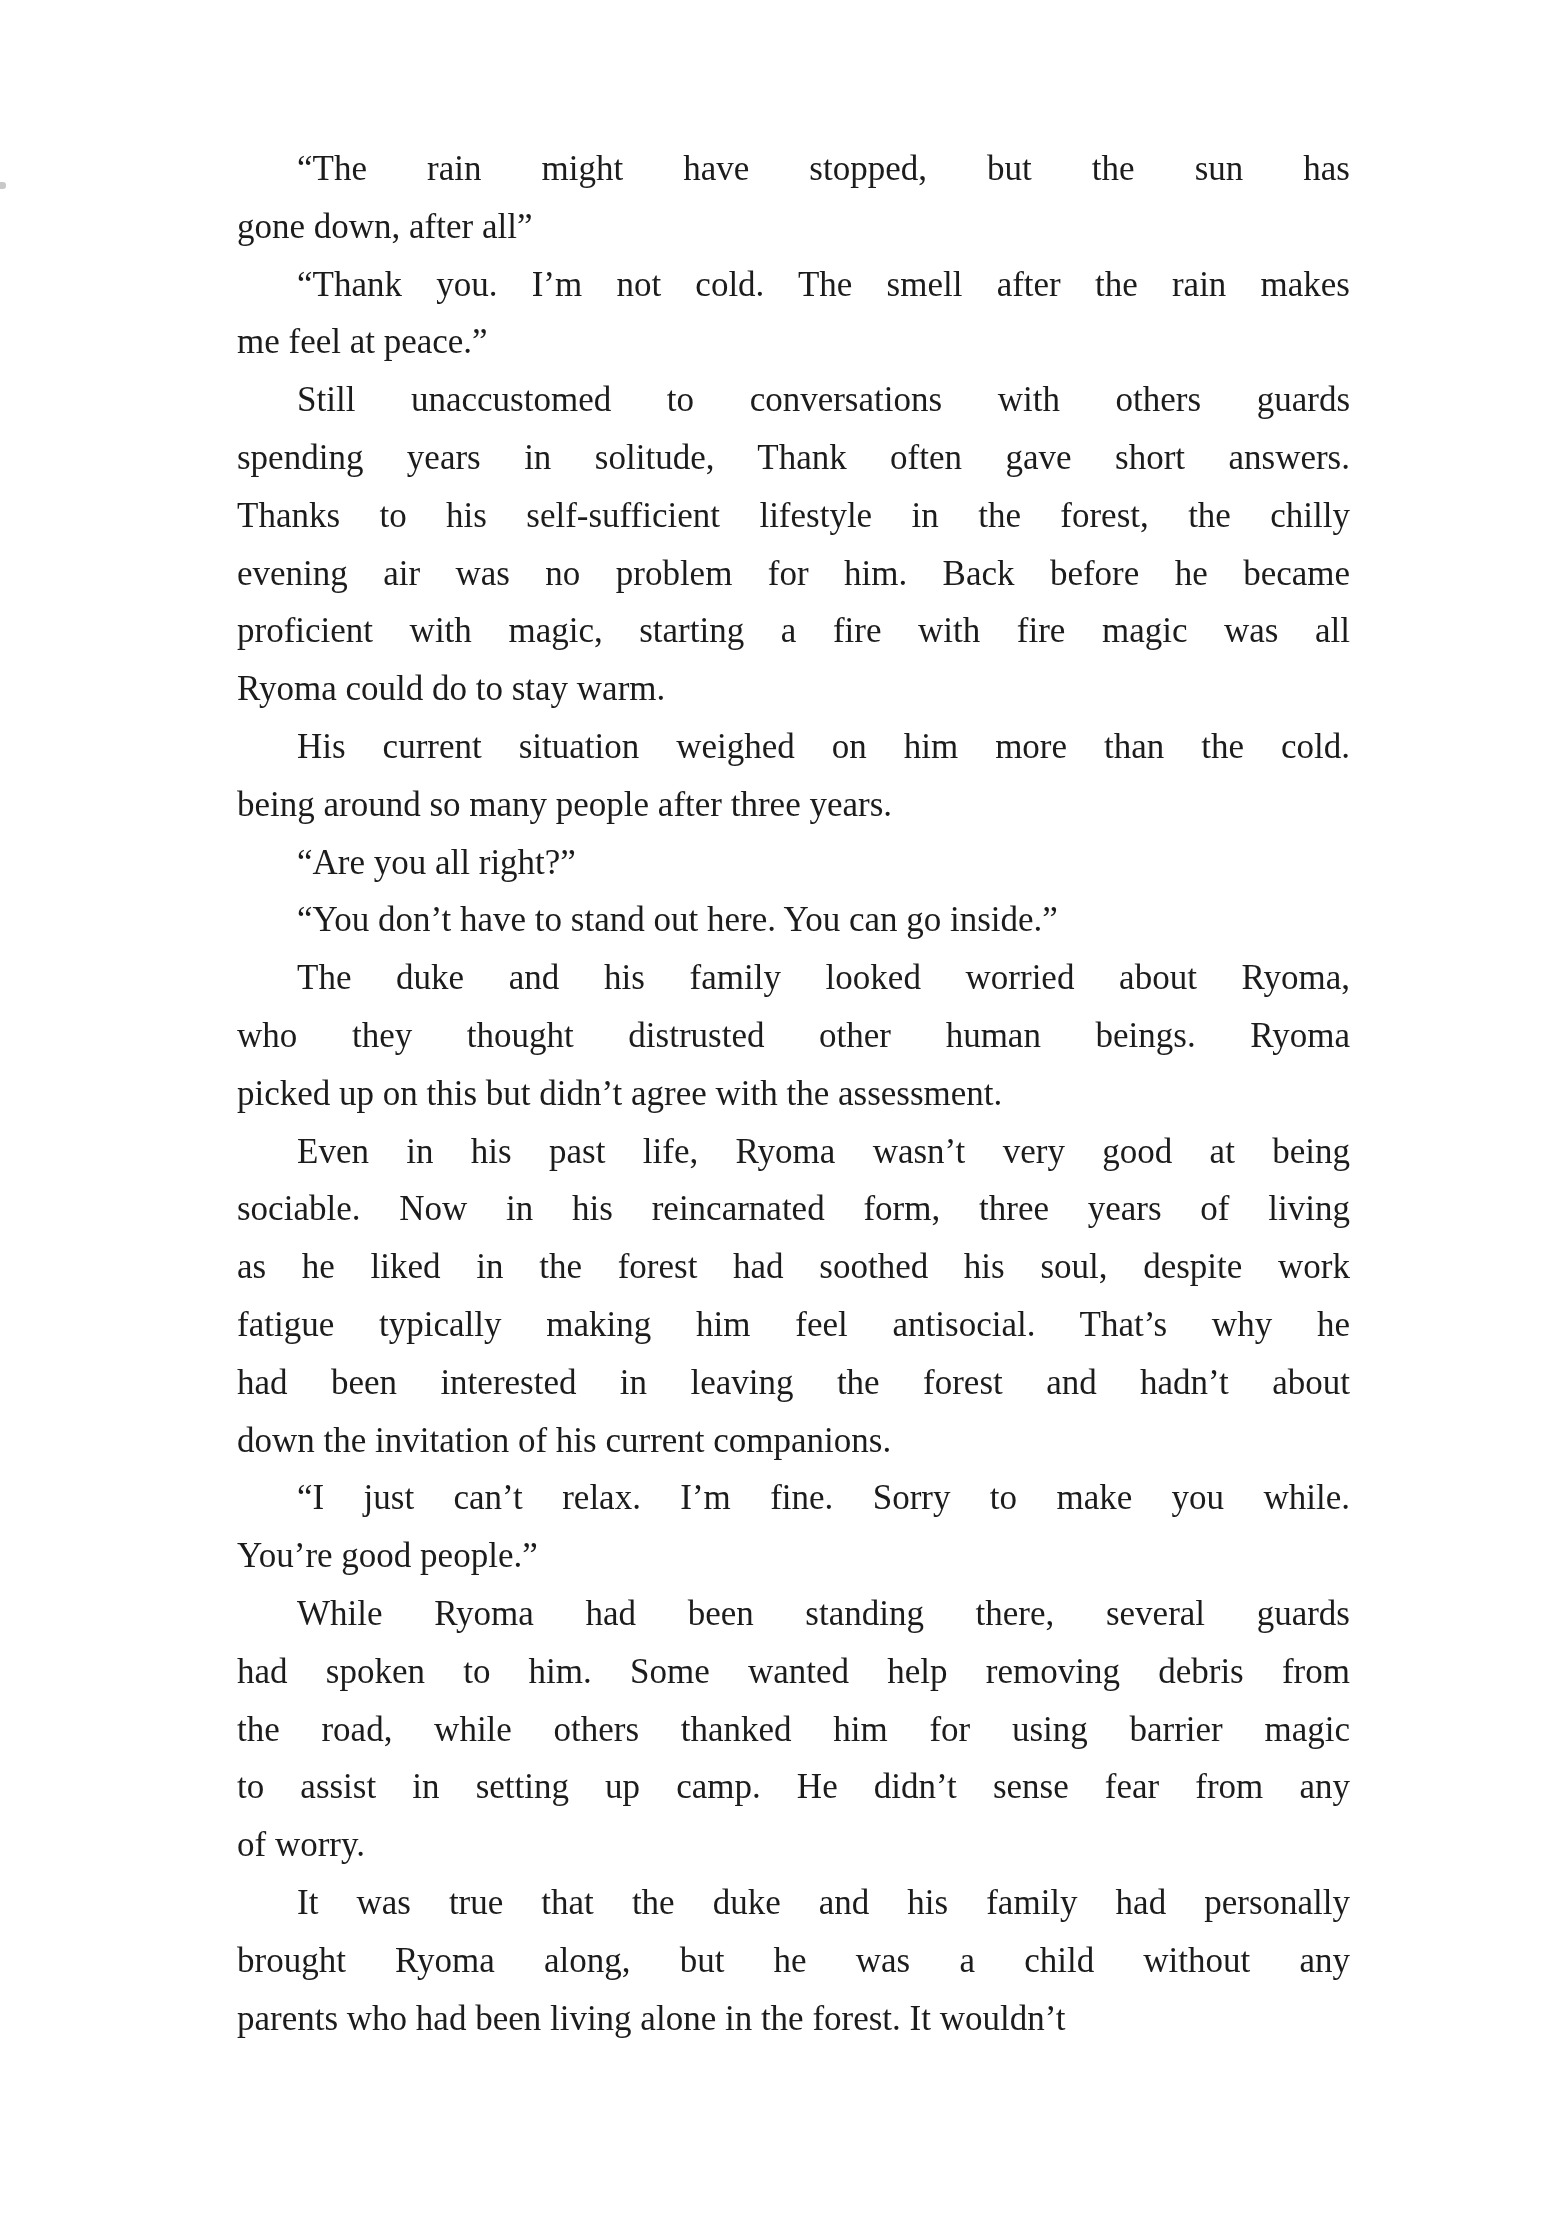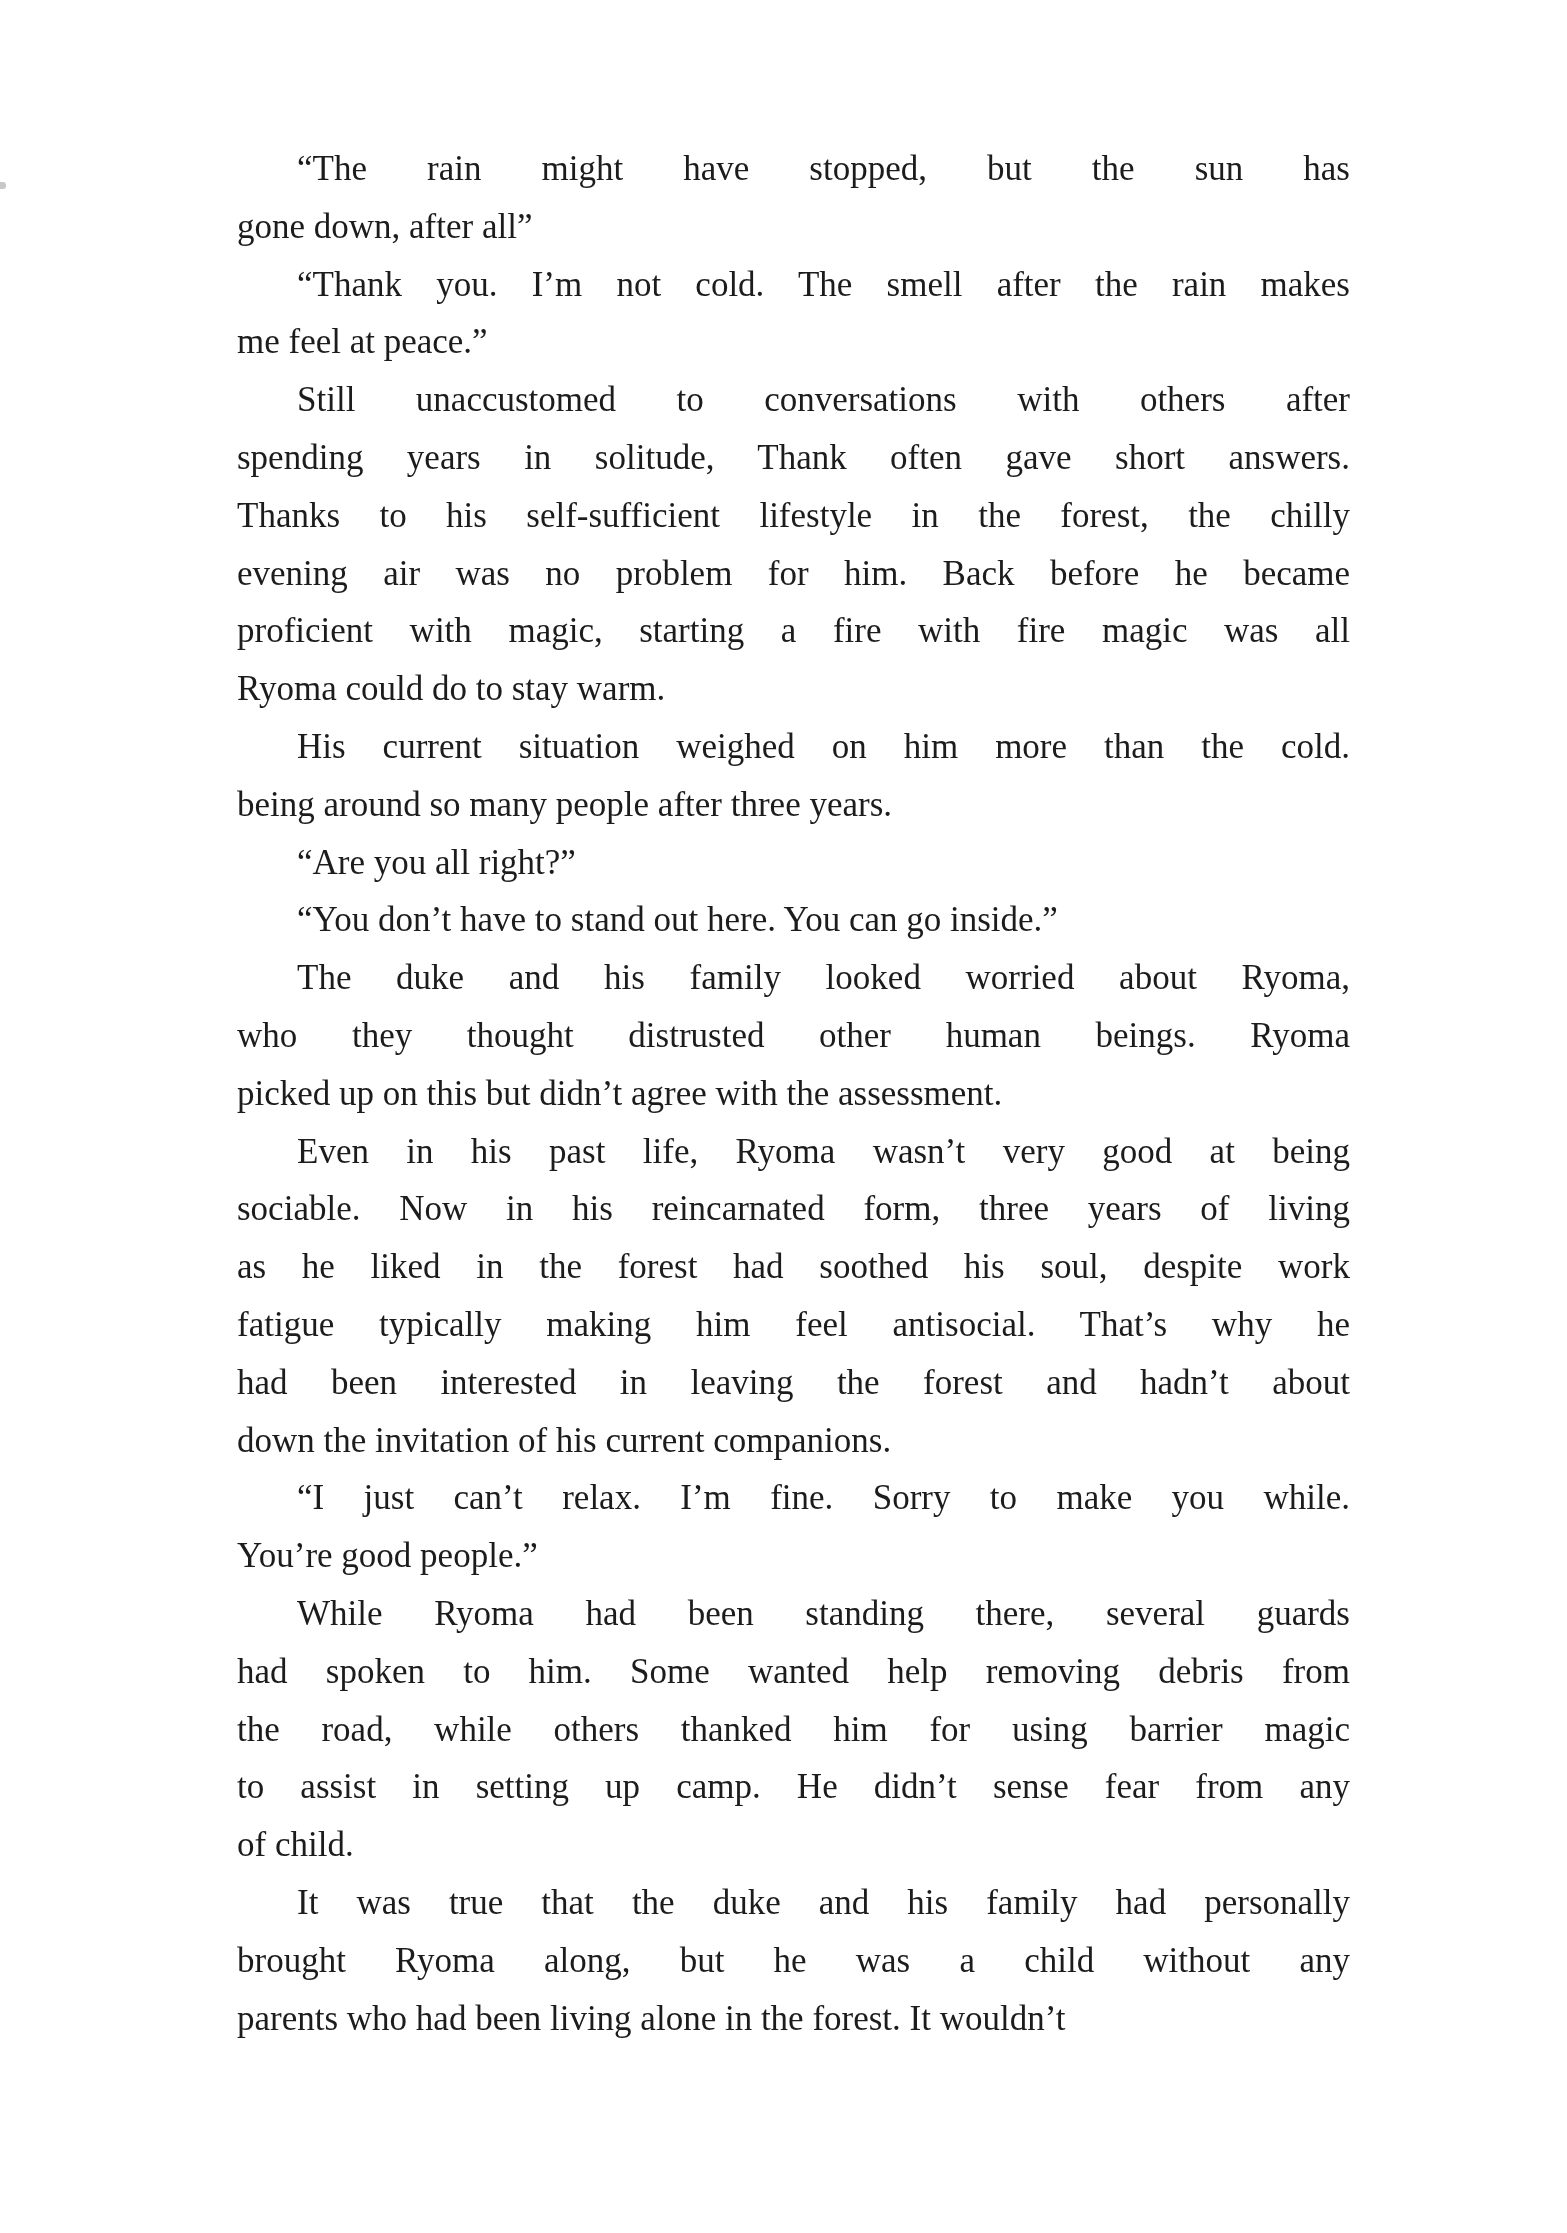--- a/index.html
+++ b/index.html
@@ -63,21 +63,21 @@
   <div class="text-block" style="color: rgb(28, 28, 28);">
       <div class="paragraph">
         <div class="line indent">“The rain might have stopped, but the sun has</div>
         <div class="line last">gone down, after all”</div>
       </div>
       <div class="paragraph">
         <div class="line indent">“Thank you. I’m not cold. The smell after the rain makes</div>
         <div class="line last">me feel at peace.”</div>
       </div>
       <div class="paragraph">
-        <div class="line indent">Still unaccustomed to conversations with others after</div>
+        <div class="line indent">Still unaccustomed to conversations with others guards</div>
         <div class="line">spending years in solitude, Thank often gave short answers.</div>
         <div class="line">Thanks to his self-sufficient lifestyle in the forest, the chilly</div>
         <div class="line">evening air was no problem for him. Back before he became</div>
         <div class="line">proficient with magic, starting a fire with fire magic was all</div>
         <div class="line last">Ryoma could do to stay warm.</div>
       </div>
       <div class="paragraph">
         <div class="line indent">His current situation weighed on him more than the cold.</div>
         <div class="line last">being around so many people after three years.</div>
       </div>
@@ -102,21 +102,21 @@
       </div>
       <div class="paragraph">
         <div class="line indent">“I just can’t relax. I’m fine. Sorry to make you while.</div>
         <div class="line last">You’re good people.”</div>
       </div>
       <div class="paragraph">
         <div class="line indent">While Ryoma had been standing there, several guards</div>
         <div class="line">had spoken to him. Some wanted help removing debris from</div>
         <div class="line">the road, while others thanked him for using barrier magic</div>
         <div class="line">to assist in setting up camp. He didn’t sense fear from any</div>
-        <div class="line last">of child.</div>
+        <div class="line last">of worry.</div>
       </div>
       <div class="paragraph">
         <div class="line indent">It was true that the duke and his family had personally</div>
         <div class="line">brought Ryoma along, but he was a child without any</div>
         <div class="line last">parents who had been living alone in the forest. It wouldn’t</div>
       </div>
     </div>
 </div>
 
 </body></html>

